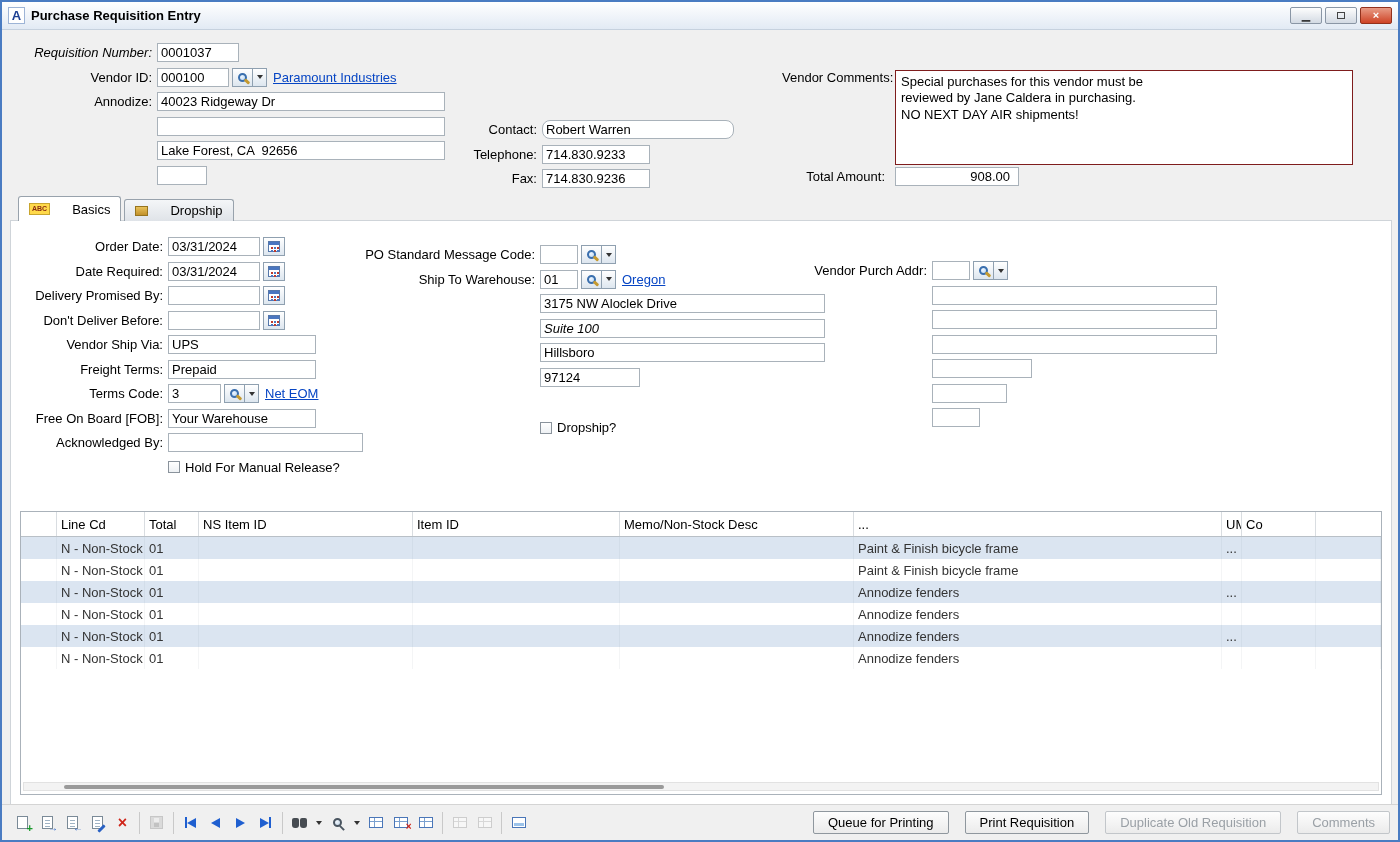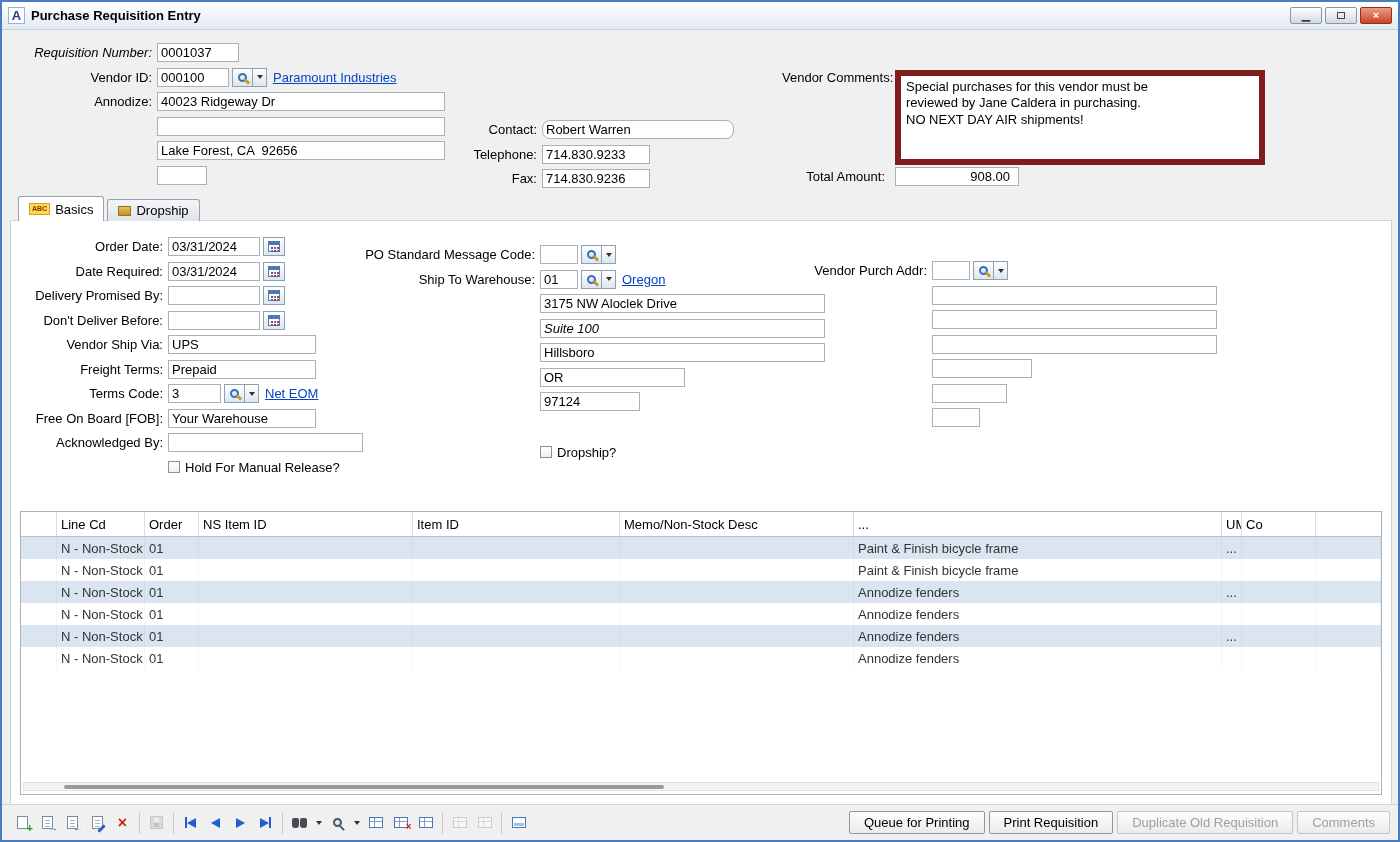--- a/index.html
+++ b/index.html
@@ -52,28 +52,28 @@
     display:inline-block; flex:none; }
   .cb-lbl { margin-left:5px; white-space:nowrap; }
   
   .hdr { position:absolute; left:0; top:29px; width:100%; height:165px; }
   .blk-main { position:absolute; left:20px; top:12px; }
   .blk-main .lbl { width:135px; }
   .blk-contact { position:absolute; left:452px; top:89px; }
   .blk-contact .lbl { width:88px; }
   .blk-comments { position:absolute; left:780px; top:39px; display:flex; }
   .blk-comments .lbl { width:108px; }
-  .comments-box { width:370px; height:95px; border:6px solid #7f1d1d; background:#fff;
+  .comments-box { width:458px; height:95px; border:1px solid #7f1d1d; background:#fff;
     padding:3px 5px; white-space:pre-line; line-height:1.25; overflow:hidden; margin-left:5px; }
   .blk-total { position:absolute; left:780px; top:136px; display:flex; align-items:center; }
   .blk-total .lbl { width:108px; }
   .blk-total .fld { margin-left:5px; }
   
   .tabbar { position:absolute; left:16px; top:194px; display:flex; align-items:flex-end; z-index:5; }
-  .tab { display:flex; align-items:center; gap:5px; padding:0 10px; height:22px;
+  .tab { display:flex; align-items:center; gap:22px; padding:0 10px; height:22px;
     border:1px solid #98a2ac; border-bottom:none; border-radius:3px 3px 0 0;
     background:linear-gradient(#f4f6f8,#dfe3e8); margin-right:3px; }
   .tab.active { background:#fff; height:25px; position:relative; z-index:6; }
   .abc-ic { display:inline-block; padding:1px 2px; background:#ffd94a; border:1px solid #c8a52e;
     color:#8a2c10; font-size:7px; font-weight:bold; line-height:8px; }
   .box-ic { width:13px; height:10px; background:linear-gradient(#e8c15a,#c2912a); border:1px solid #96741e; }
   
   .main { position:absolute; left:8px; top:218px; width:1382px; height:586px; background:#fff;
     border:1px solid #cfd4d9; }
   .col-left  { position:absolute; left:10px;  top:16px; }
@@ -130,21 +130,21 @@
   .zmag::after { content:""; position:absolute; right:-5px; bottom:-4px; width:6px; height:2px;
     background:#4a5560; transform:rotate(45deg); }
   .gridic { width:14px; height:11px; border:1px solid #4a76b8; background:#fff; position:relative; }
   .gridic::before { content:""; position:absolute; left:0; right:0; top:3px; height:1px; background:#7aa0cf; }
   .gridic::after  { content:""; position:absolute; top:0; bottom:0; left:4px; width:1px; background:#7aa0cf; }
   .gridic.gray { border-color:#a7adb3; }
   .gridic.gray::before, .gridic.gray::after { background:#bdc2c7; }
   .gx { position:absolute; right:-5px; bottom:-5px; color:#cf2519; font-size:10px; font-weight:bold; line-height:1; }
   .panelic { width:14px; height:11px; border:1px solid #4a76b8; background:#fff; position:relative; }
   .panelic::after { content:""; position:absolute; left:1px; right:1px; bottom:1px; height:3px; background:#9cc3ea; }
-  .actions { margin-left:auto; display:flex; gap:4px; }
+  .actions { margin-left:auto; display:flex; gap:16px; }
   .act-btn { height:23px; padding:0 14px; border:1px solid #8f979e; border-radius:2px;
     background:linear-gradient(#fdfdfd,#ebebeb); font-family:"Liberation Sans",sans-serif; font-size:13px; color:#000; }
   .act-btn.disabled { color:#9aa0a6; border-color:#c2c6ca; }
 </style>
 </head>
 <body>
 
 <div class="win">
 
   <div class="titlebar">
@@ -335,24 +335,20 @@
       <div class="frow">
         <span class="lbl"></span>
         <input class="fld" style="width: 285px; font-style: italic;" value="Suite 100">
       </div>
       <div class="frow">
         <span class="lbl"></span>
         <input class="fld" style="width: 285px;" value="Hillsboro">
       </div>
       <div class="frow">
         <span class="lbl"></span>
-        <input class="fld" style="width: 145px;" value="OR">
-      </div>
-      <div class="frow">
-        <span class="lbl"></span>
         <input class="fld" style="width: 100px;" value="97124">
       </div>
       <div class="spacer26"></div>
       <div class="frow">
         <span class="lbl"></span>
         <span class="cb"></span>
         <span class="cb-lbl">Dropship?</span>
       </div>
     </div>
 
@@ -392,21 +388,21 @@
       <div class="frow">
           <span class="lbl"></span>
           <input class="fld" style="width: 48px;">
         </div>
     </div>
 
     <div class="grid">
       <div class="g-head">
         <div class="g-cell"></div>
         <div class="g-cell">Line Cd</div>
-        <div class="g-cell">Order</div>
+        <div class="g-cell">Total</div>
         <div class="g-cell">NS Item ID</div>
         <div class="g-cell">Item ID</div>
         <div class="g-cell">Memo/Non-Stock Desc</div>
         <div class="g-cell">...</div>
         <div class="g-cell">UM</div>
         <div class="g-cell">Co</div>
       </div>
 
       <div class="g-row alt">
         <div class="g-cell"></div>

